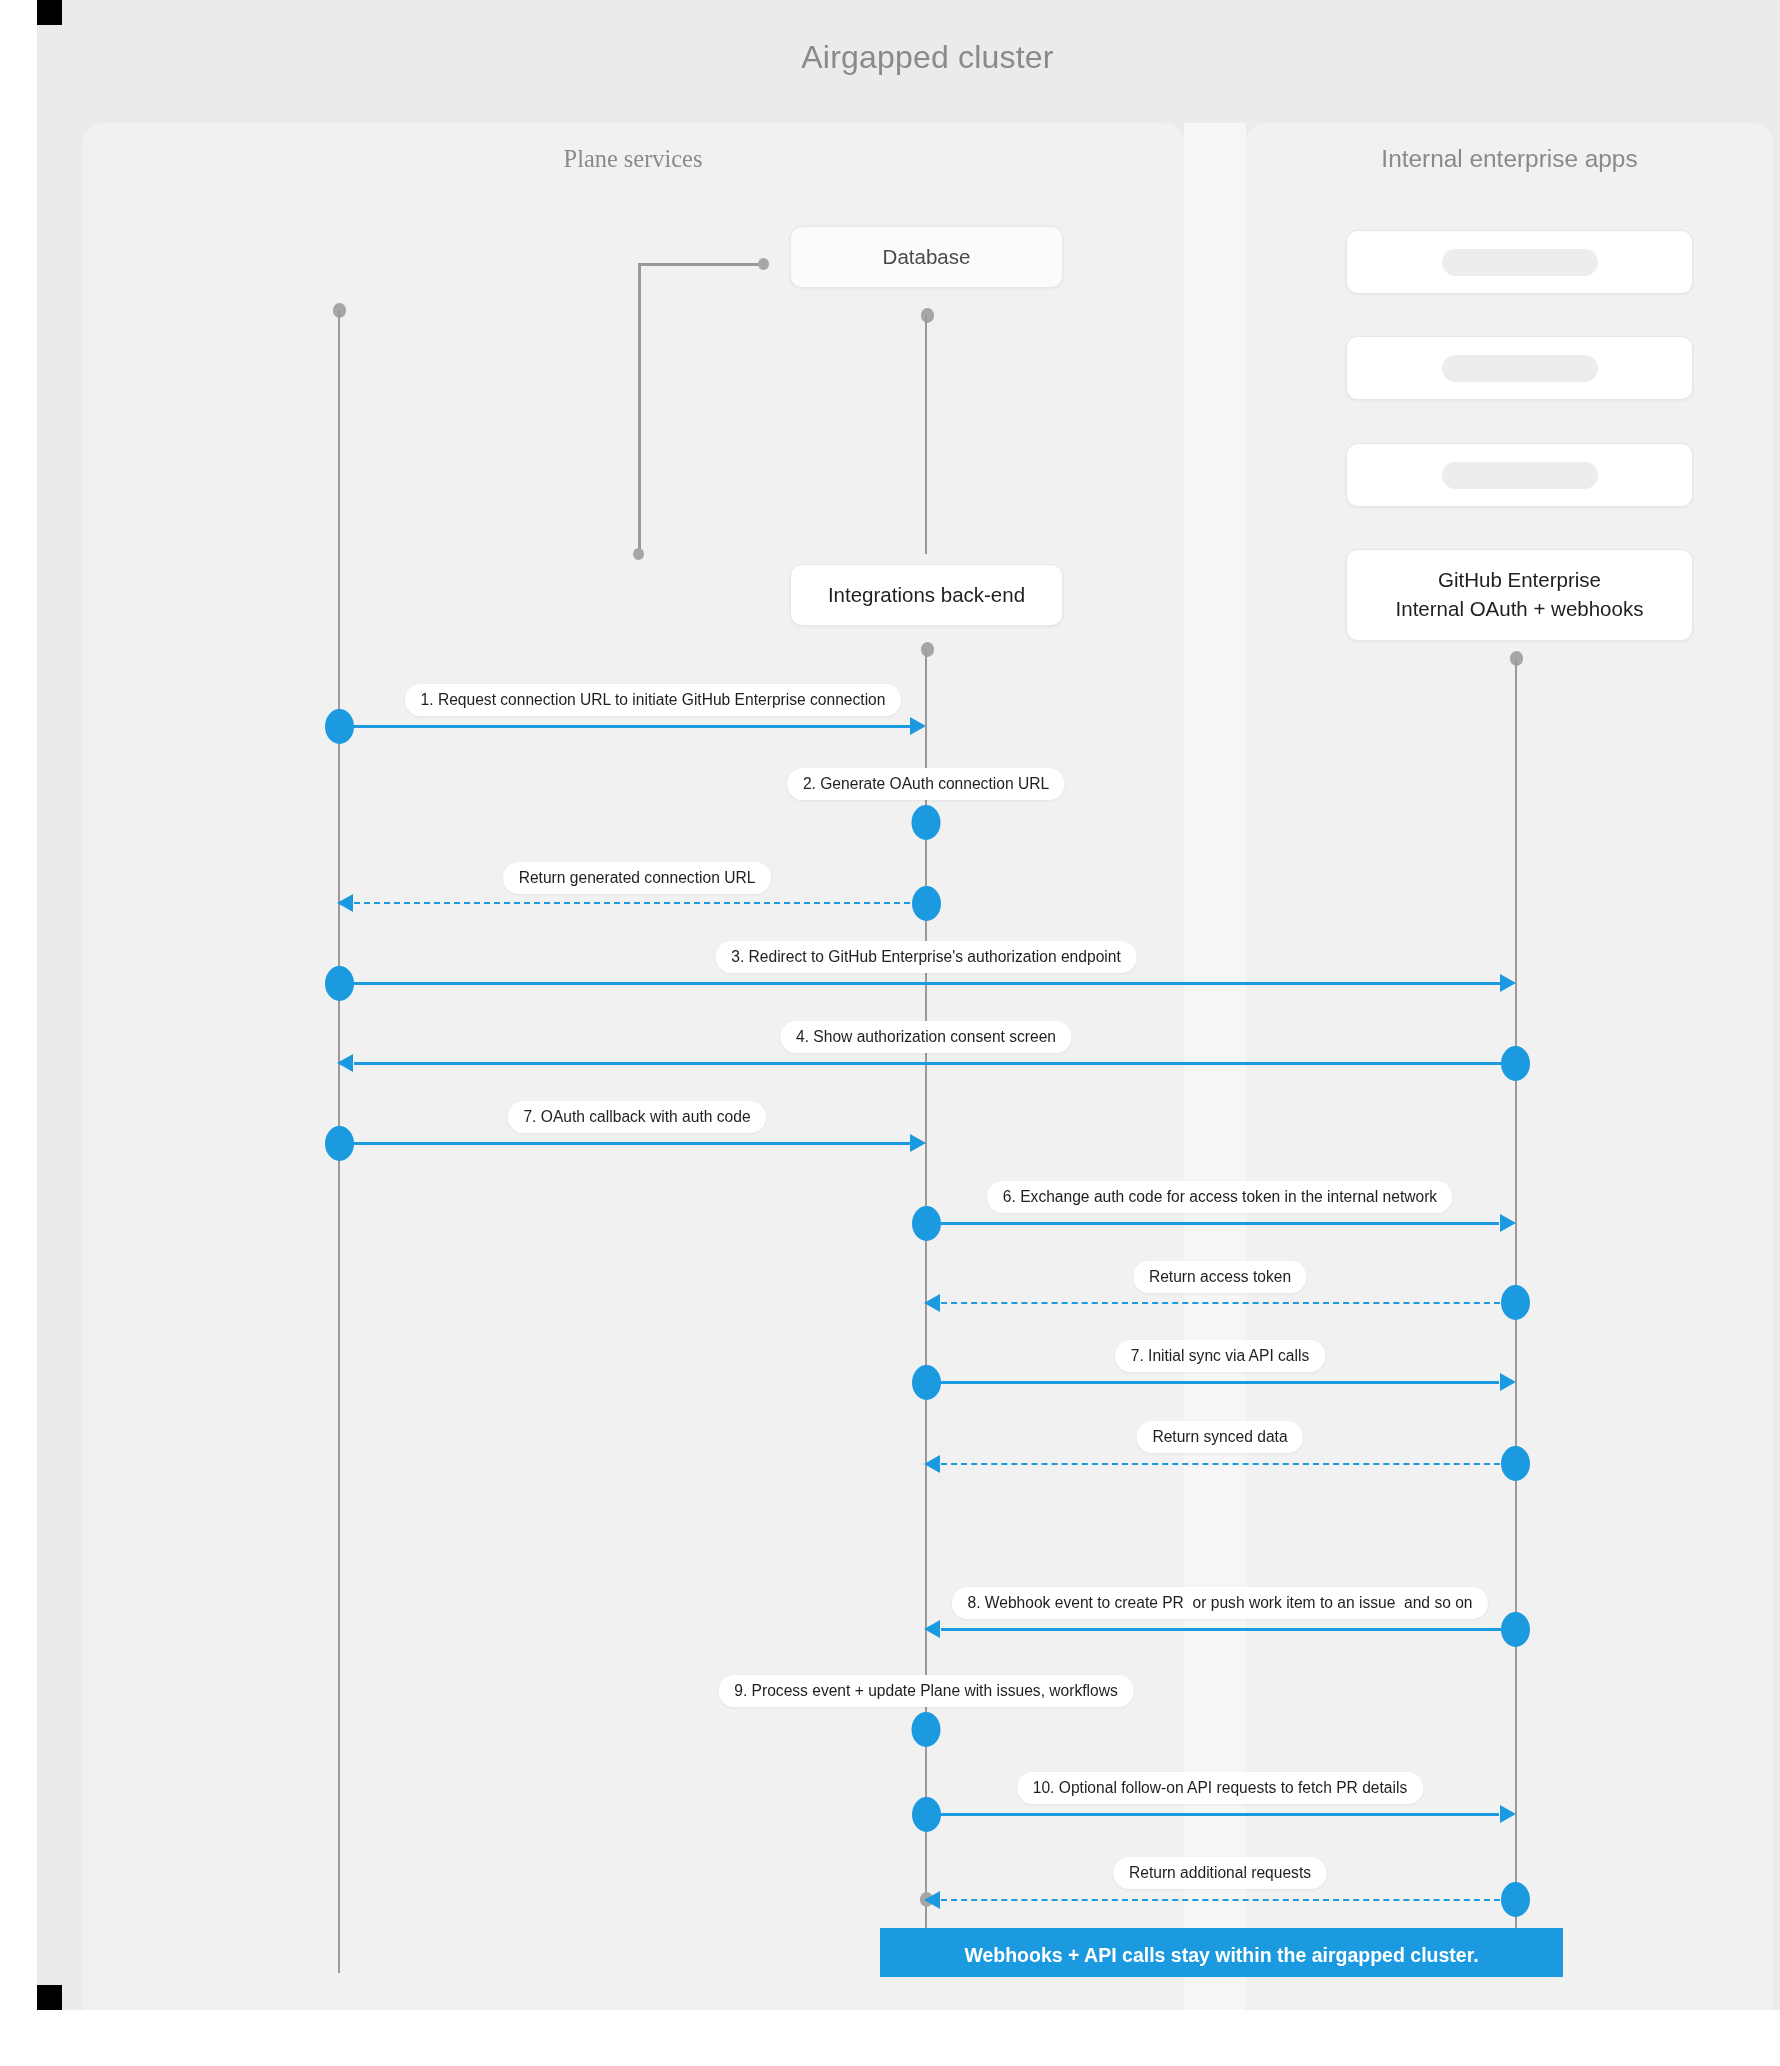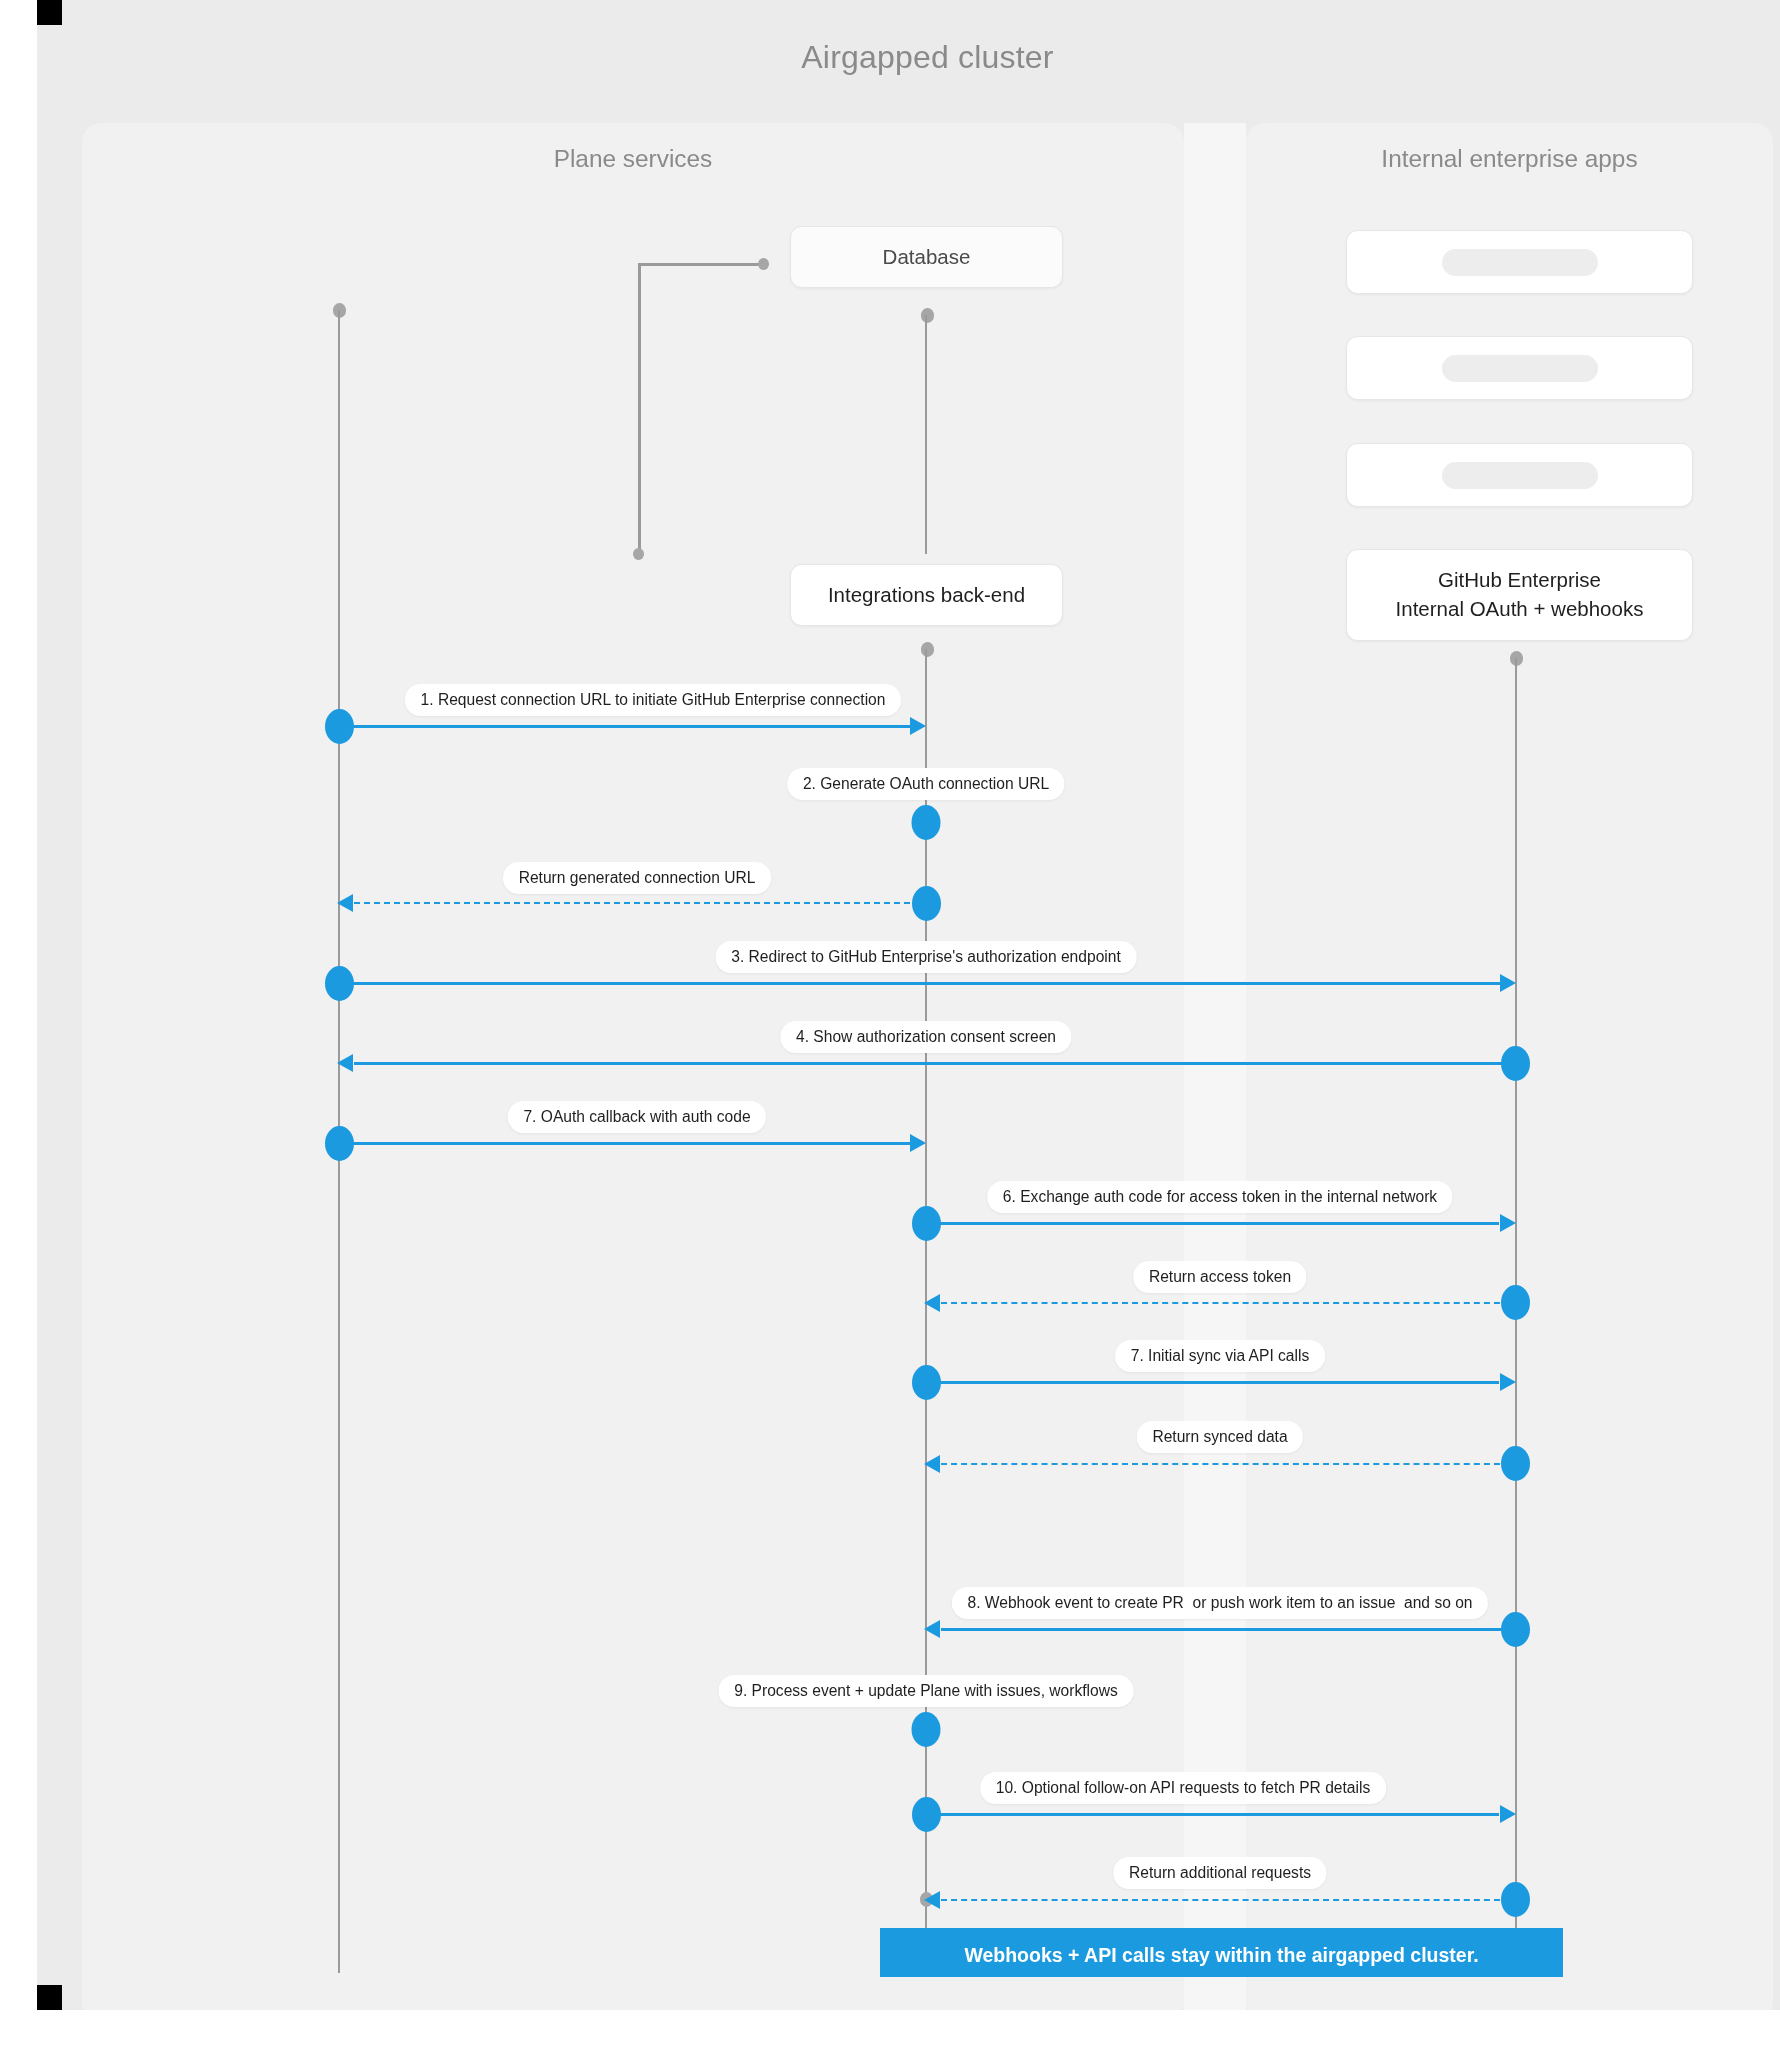--- a/index.html
+++ b/index.html
@@ -52,21 +52,21 @@
     background: #f1f1f1;
     border-radius: 19.5px;
   }
   .group-title {
     position: absolute;
     top: 21.5px; left: 0; right: 0;
     text-align: center;
     font-size: 24.4px;
     color: #8a8a8a;
   }
-  #panel-plane { left: 45px; top: 123px; width: 1102px; height: 1899px; }
+  #panel-plane { left: 45px; top: 123px; width: 1102px; height: 1899px; font-family: Liberation Serif, serif; }
   #panel-internal { left: 1209px; top: 123px; width: 527px; height: 1899px; }
 
   
   #gap-band {
     position: absolute;
     left: 1147px; top: 123px;
     width: 62px; height: 1899px;
     background: #f6f6f6;
   }
 
@@ -298,21 +298,21 @@
   <div class="msg-line" style="left:904px; top:1628px; width:569px;"></div>
   <div class="arrowhead left" style="left:887px; top:1620px;"></div>
   <div class="msg-label" style="left:1183px; top:1587px;">8. Webhook event to create PR  or push work item to an issue  and so on</div>
 
   <div class="self-dot" style="left:889px; top:1712px;"></div>
   <div class="msg-label" style="left:889px; top:1675px;">9. Process event + update Plane with issues, workflows</div>
 
   <div class="src-dot" style="left:875px; top:1797px;"></div>
   <div class="msg-line" style="left:889px; top:1813px; width:573px;"></div>
   <div class="arrowhead right" style="left:1463px; top:1805px;"></div>
-  <div class="msg-label" style="left:1146px; top:1772px;">10. Optional follow-on API requests to fetch PR details</div>
+  <div class="msg-label" style="left:1183px; top:1772px;">10. Optional follow-on API requests to fetch PR details</div>
 
   <div class="src-dot" style="left:1464px; top:1882px;"></div>
   <div class="src-dot grey" style="left:883px; top:1892px;"></div>
   <div class="msg-line dashed" style="left:904px; top:1899px; width:569px;"></div>
   <div class="arrowhead left" style="left:887px; top:1891px;"></div>
   <div class="msg-label" style="left:1183px; top:1857px;">Return additional requests</div>
 
   <div class="note" style="left:843px; top:1928px; width:683px; height:49px; padding-top:12.7px;">
     <div>Webhooks + API calls stay within the airgapped cluster.</div>
   </div>

